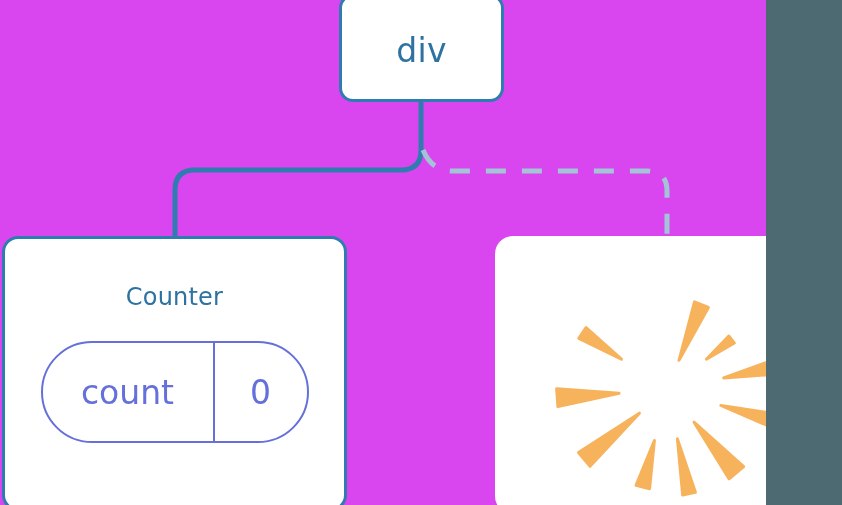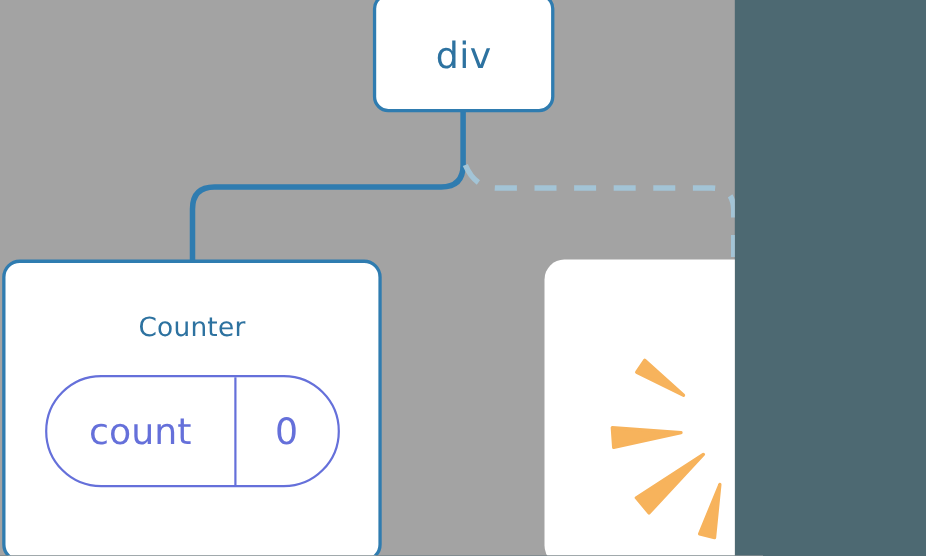--- a/index.html
+++ b/index.html
@@ -10,23 +10,23 @@
   body {
     width: 842px;
     height: 505px;
     background: #4d6972;
     font-family: "DejaVu Sans", "Liberation Sans", sans-serif;
     overflow: hidden;
     position: relative;
   }
   #stage {
     position: relative;
-    width: 668px;
+    width: 766px;
     height: 505px;
-    background: #a3a3a3;
+    background: #d946ef;
     overflow: hidden;
   }
 
   
   .edges {
     position: absolute;
     left: 0;
     top: 0;
     width: 842px;
     height: 505px;

